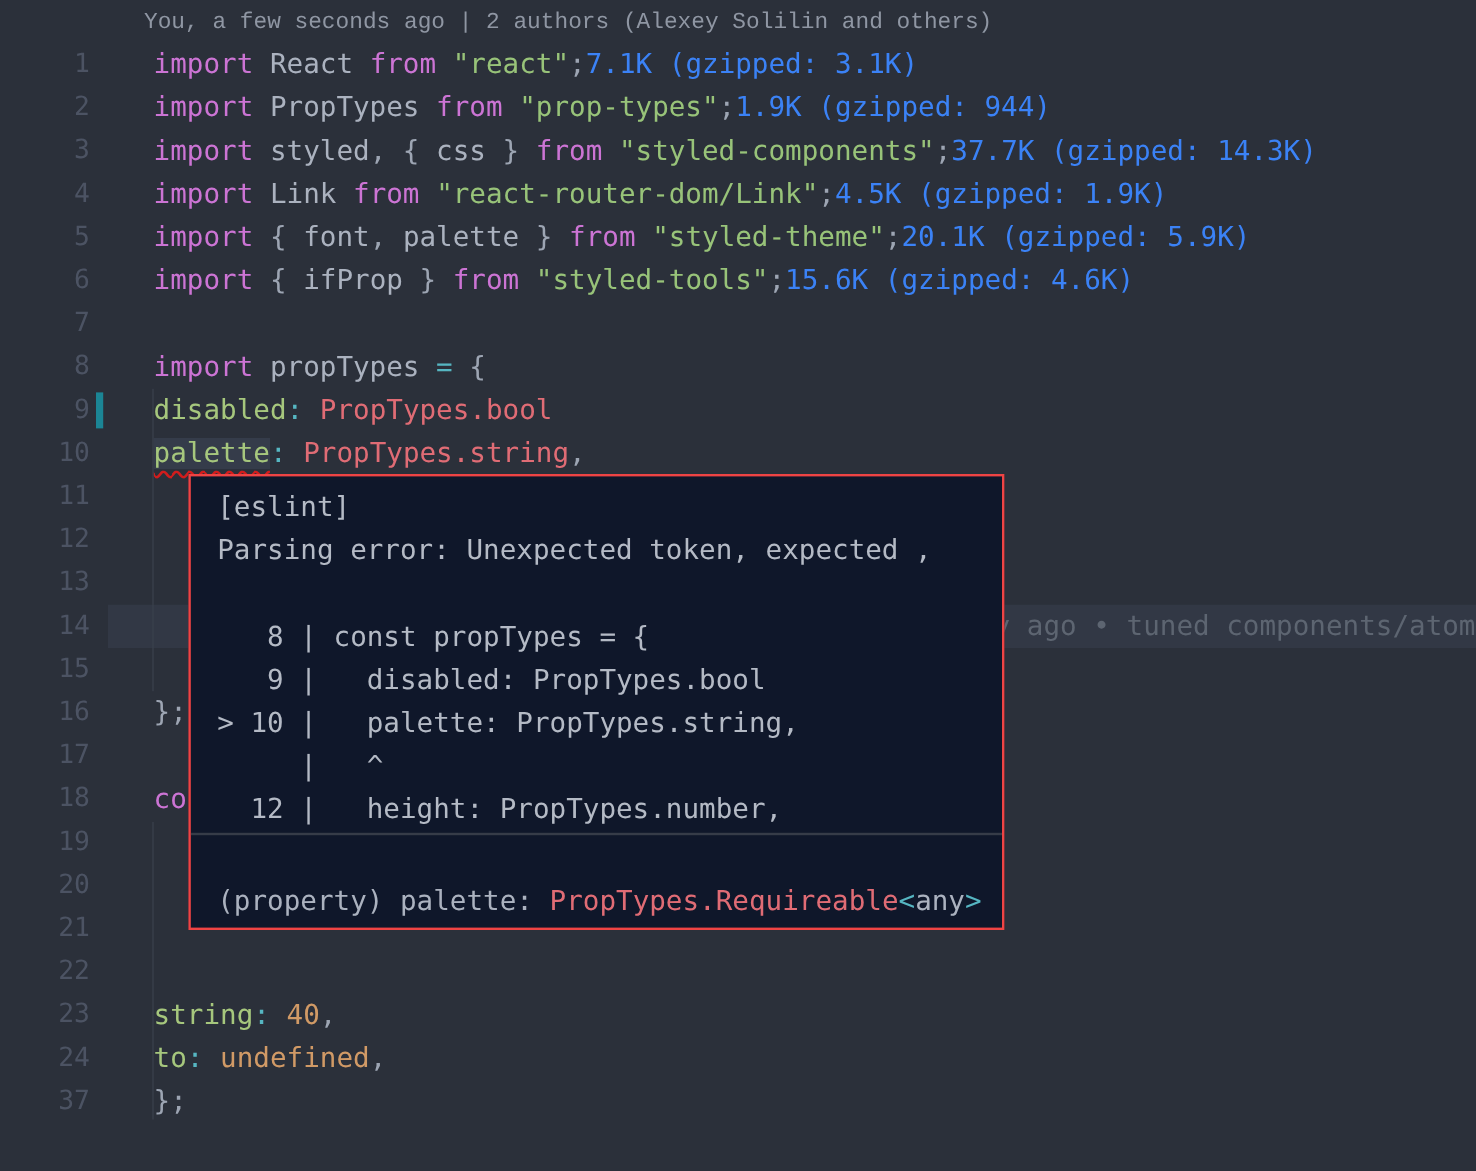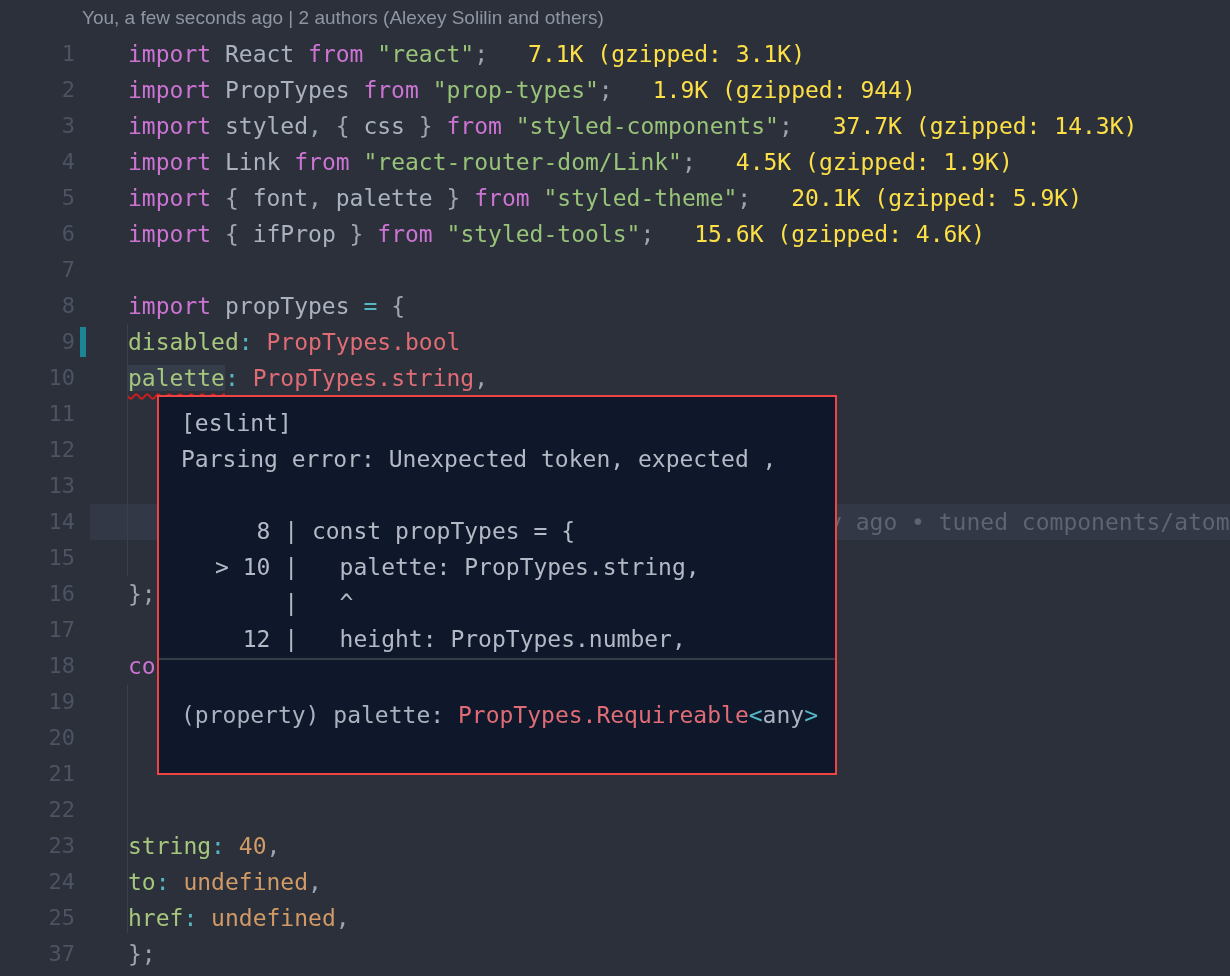--- a/index.html
+++ b/index.html
@@ -6,36 +6,36 @@
   .editor{
     position:relative;
     width:1230px;height:976px;
     background:#2b303a;
     font-family:"DejaVu Sans Mono",monospace;
     font-size:23px;line-height:36px;
     color:#abb2bf;
     overflow:hidden;
   }
   .blame-header{
-    height:36px;padding-left:82px;
-    font-family:Liberation Sans, sans-serif;
+    height:36px;padding-left:120px;
+    font-family:Liberation Mono, monospace;
     font-size:19px;line-height:36px;
     color:#8f96a3;
     white-space:nowrap;
   }
   .row{position:relative;height:36px;white-space:nowrap;}
   .row.current{background:linear-gradient(to right,transparent 90px,#323845 90px);}
   .ln{
     display:inline-block;width:75px;text-align:right;
     color:#4c5363;font-size:22px;vertical-align:top;
     -webkit-user-select:none;user-select:none;
   }
   .code{display:inline-block;margin-left:53px;vertical-align:top;}
   .gitbar{position:absolute;left:80px;top:3px;width:6px;height:30px;background:#1b8595;}
-  .ann{color:#fde047;margin-left:40px;}
+  .ann{color:#3b82f6;}
   .inline-blame{position:absolute;left:828px;top:0;color:#5d6571;}
   .tok-kw{color:#cc74d4;}
   .tok-fg{color:#abb2bf;}
   .tok-punc{color:#9da5b3;}
   .tok-str{color:#98c379;}
   .tok-prop{color:#a6c77d;text-align:right;}
   .tok-op{color:#56b6c2;}
   .tok-type{color:#e06c75;}
   .tok-num{color:#d19a66;}
   .tok-err{
@@ -52,21 +52,21 @@
     box-sizing:border-box;
     background:#0f172a;
     border:2px solid #ef4444;
     z-index:5;
     color:#b4bac5;
     overflow:hidden;
   }
   .tt-body{padding:8px 4px 0 22px;}
   .tt-line{height:36px;white-space:pre;}
   .tt-frame{margin:36px 0 0 0;font-family:inherit;}
-  .tt-frame .tt-line{color:#b4bac5;margin-left:34px;}
+  .tt-frame .tt-line{color:#b4bac5;}
   .tt-divider{height:2px;background:#363c48;margin-top:1px;}
   .tt-property{padding:9px 4px 0 22px;white-space:pre;margin-top:28px;}
 </style>
 </head>
 <body>
 
 <div class="editor">
   <div class="indent-guide guide-a"></div>
   <div class="indent-guide guide-b"></div>
 
@@ -90,30 +90,30 @@
       <div class="row"><span class="ln">15</span><span class="code"></span></div>
       <div class="row"><span class="ln">16</span><span class="code"><span class="tok-punc">};</span></span></div>
       <div class="row"><span class="ln">17</span><span class="code"></span></div>
       <div class="row"><span class="ln">18</span><span class="code"><span class="tok-kw">co</span></span></div>
       <div class="row"><span class="ln">19</span><span class="code"></span></div>
       <div class="row"><span class="ln">20</span><span class="code"></span></div>
       <div class="row"><span class="ln">21</span><span class="code"></span></div>
       <div class="row"><span class="ln">22</span><span class="code"></span></div>
       <div class="row"><span class="ln">23</span><span class="code"><span class="tok-fg">  </span><span class="tok-prop">string</span><span class="tok-op">:</span><span class="tok-fg"> </span><span class="tok-num">40</span><span class="tok-punc">,</span></span></div>
       <div class="row"><span class="ln">24</span><span class="code"><span class="tok-fg">  </span><span class="tok-prop">to</span><span class="tok-op">:</span><span class="tok-fg"> </span><span class="tok-num">undefined</span><span class="tok-punc">,</span></span></div>
-      <div class="row"><span class="ln">25</span><span class="code"><span class="tok-fg">  </span><span class="tok-prop">href</span><span class="tok-op">:</span><span class="tok-fg"> </span><span class="tok-num">undefined</span><span class="tok-punc">,</span></span></div>
       <div class="row"><span class="ln">37</span><span class="code"><span class="tok-punc">};</span></span></div>
     </div>
 
   <div class="tooltip">
     <div class="tt-body">
       <div class="tt-line">[eslint]</div>
       <div class="tt-line">Parsing error: Unexpected token, expected ,</div>
       <div class="tt-frame" id="tt-frame">
           <div class="tt-line">   8 | const propTypes = {</div>
+          <div class="tt-line">   9 |   disabled: PropTypes.bool</div>
           <div class="tt-line">&gt; 10 |   palette: PropTypes.string,</div>
           <div class="tt-line">     |   ^</div>
           <div class="tt-line">  12 |   height: PropTypes.number,</div>
         </div>
     </div>
     <div class="tt-divider"></div>
     <div class="tt-property" id="tt-property"><span class="tok-fg">(property) palette: </span><span class="tok-type">PropTypes.Requireable</span><span class="tok-op">&lt;</span><span class="tok-fg">any</span><span class="tok-op">&gt;</span></div>
   </div>
 </div>
 

